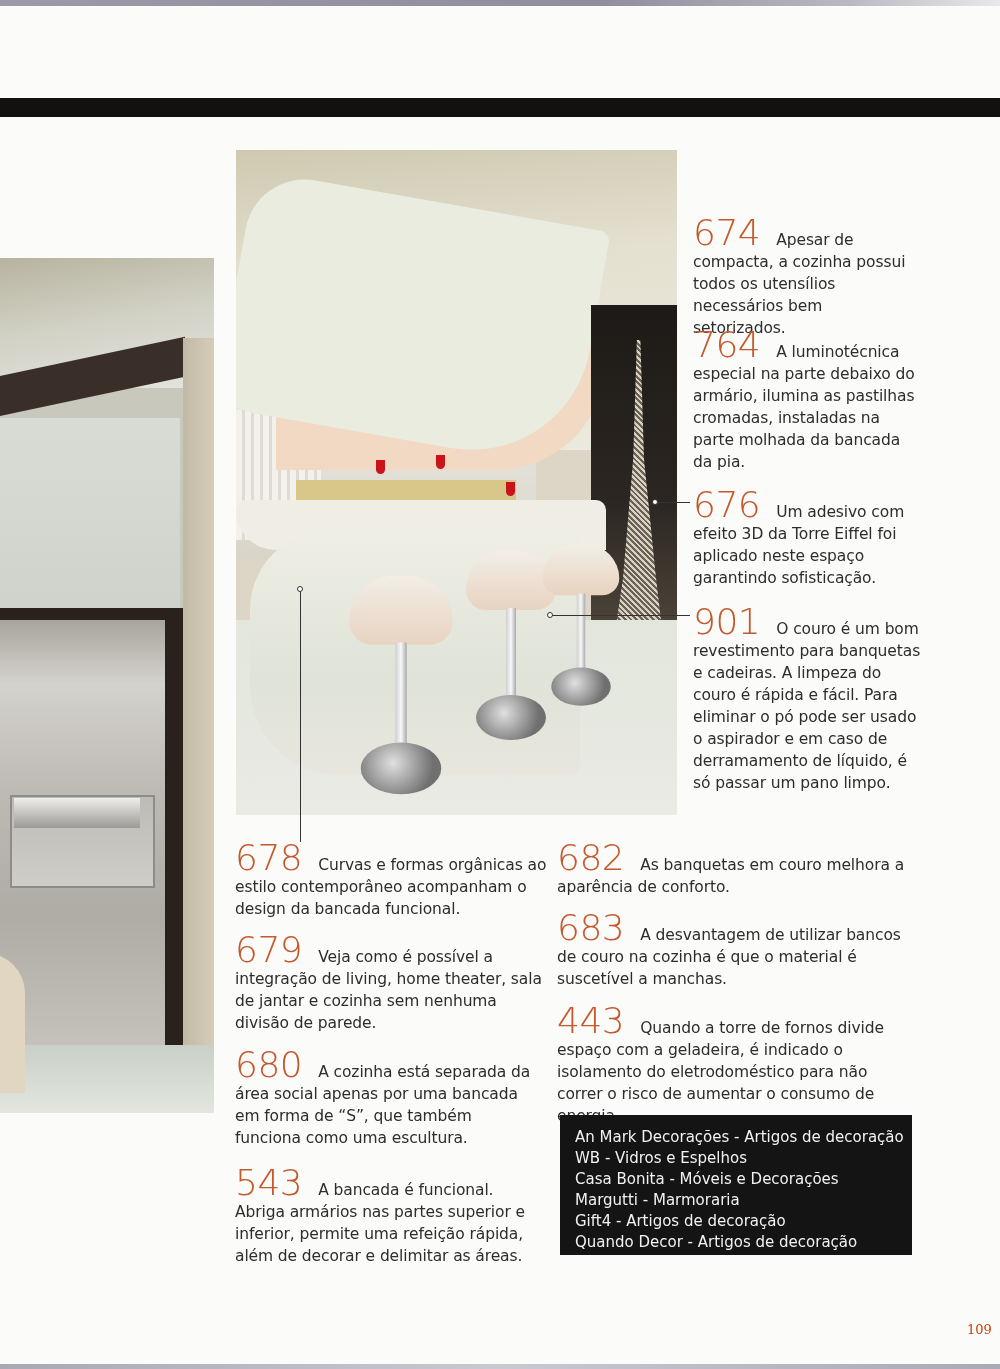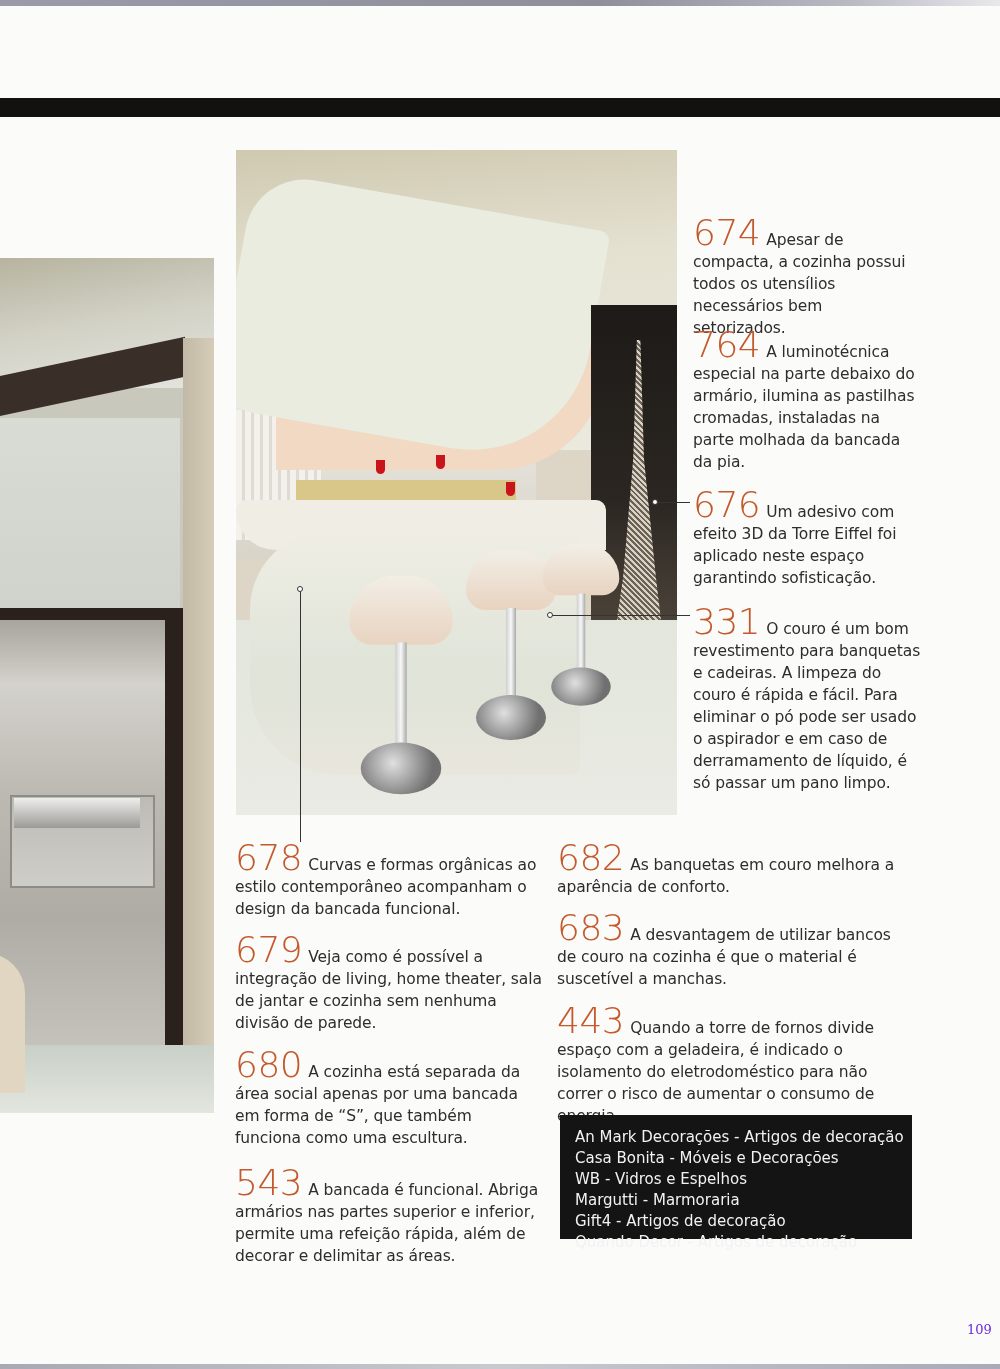--- a/index.html
+++ b/index.html
@@ -71,27 +71,27 @@
     background:radial-gradient(circle at 40% 40%,#e0e0e0,#707070 70%); }
   .pm-glass { position:absolute; width:9px; height:14px; background:#c8141a; border-radius:0 0 5px 5px; }
 
   
   .line-v { position:absolute; width:1px; background:#333; }
   .line-h { position:absolute; height:1px; background:#333; }
   .dot { position:absolute; width:4px; height:4px; border:1px solid #333; border-radius:50%; background:#fff; }
 
   
   .item { position:absolute; font-size:15.5px; line-height:22px; color:#2d2d2d; letter-spacing:-0.1px; }
-  .num { color:#c45a2c; font-size:36px; line-height:30px; letter-spacing:-0.5px; font-weight:300; margin-right:6px; }
+  .num { color:#c45a2c; font-size:36px; line-height:30px; letter-spacing:-0.5px; font-weight:300; margin-right:16px; }
 
-  .credits { position:absolute; left:560px; top:1115px; width:352px; height:124px; background:#141414;
+  .credits { position:absolute; left:560px; top:1115px; width:352px; height:140px; background:#141414;
     color:#f2f2f2; font-size:15px; line-height:21px; padding:12px 0 0 15px; box-sizing:border-box; }
   .credits div { white-space:nowrap; }
   .page-num { position:absolute; left:967px; top:1322px; font-family:"DejaVu Serif", "Liberation Serif", serif;
-    font-size:13px; color:#6d28d9; }
+    font-size:13px; color:#c2410c; }
 </style>
 </head>
 <body>
 
 <div class="top-strip"></div>
 <div class="black-bar"></div>
 
 <div class="photo-left">
   <div class="pl-wall"></div>
   <div class="pl-beam"></div>
@@ -147,21 +147,21 @@
 <div class="item" style="left:693px;top:218px;width:225px;">
   <span class="num">674</span><span>Apesar de compacta, a cozinha possui todos os utensílios necessários bem setorizados.</span>
 </div>
 <div class="item" style="left:693px;top:330px;width:222px;">
   <span class="num">764</span><span>A luminotécnica especial na parte debaixo do armário, ilumina as pastilhas cromadas, instaladas na parte molhada da bancada da pia.</span>
 </div>
 <div class="item" style="left:693px;top:490px;width:222px;">
   <span class="num">676</span><span>Um adesivo com efeito 3D da Torre Eiffel foi aplicado neste espaço garantindo sofisticação.</span>
 </div>
 <div class="item" style="left:693px;top:607px;width:230px;">
-  <span class="num">331</span><span>O couro é um bom revestimento para banquetas e cadeiras. A limpeza do couro é rápida e fácil. Para eliminar o pó pode ser usado o aspirador e em caso de derramamento de líquido, é só passar um pano limpo.</span>
+  <span class="num">901</span><span>O couro é um bom revestimento para banquetas e cadeiras. A limpeza do couro é rápida e fácil. Para eliminar o pó pode ser usado o aspirador e em caso de derramamento de líquido, é só passar um pano limpo.</span>
 </div>
 
 <div class="item" style="left:235px;top:843px;width:312px;">
   <span class="num">678</span><span>Curvas e formas orgânicas ao estilo contemporâneo acompanham o design da bancada funcional.</span>
 </div>
 <div class="item" style="left:235px;top:935px;width:312px;">
   <span class="num">679</span><span>Veja como é possível a integração de living, home theater, sala de jantar e cozinha sem nenhuma divisão de parede.</span>
 </div>
 <div class="item" style="left:235px;top:1050px;width:300px;">
   <span class="num">680</span><span>A cozinha está separada da área social apenas por uma bancada em forma de “S”, que também funciona como uma escultura.</span>
@@ -175,21 +175,21 @@
 </div>
 <div class="item" style="left:557px;top:913px;width:350px;">
   <span class="num">683</span><span>A desvantagem de utilizar bancos de couro na cozinha é que o material é suscetível a manchas.</span>
 </div>
 <div class="item" style="left:557px;top:1006px;width:355px;">
   <span class="num">443</span><span>Quando a torre de fornos divide espaço com a geladeira, é indicado o isolamento do eletrodoméstico para não correr o risco de aumentar o consumo de energia.</span>
 </div>
 
 <div class="credits">
   <div>An Mark Decorações - Artigos de decoração</div>
+  <div>WB - Vidros e Espelhos</div>
   <div>Casa Bonita - Móveis e Decorações</div>
-  <div>WB - Vidros e Espelhos</div>
   <div>Margutti - Marmoraria</div>
   <div>Gift4 - Artigos de decoração</div>
   <div>Quando Decor - Artigos de decoração</div>
 </div>
 
 <div class="page-num">109</div>
 <div class="bottom-strip"></div>
 
 </body></html>

